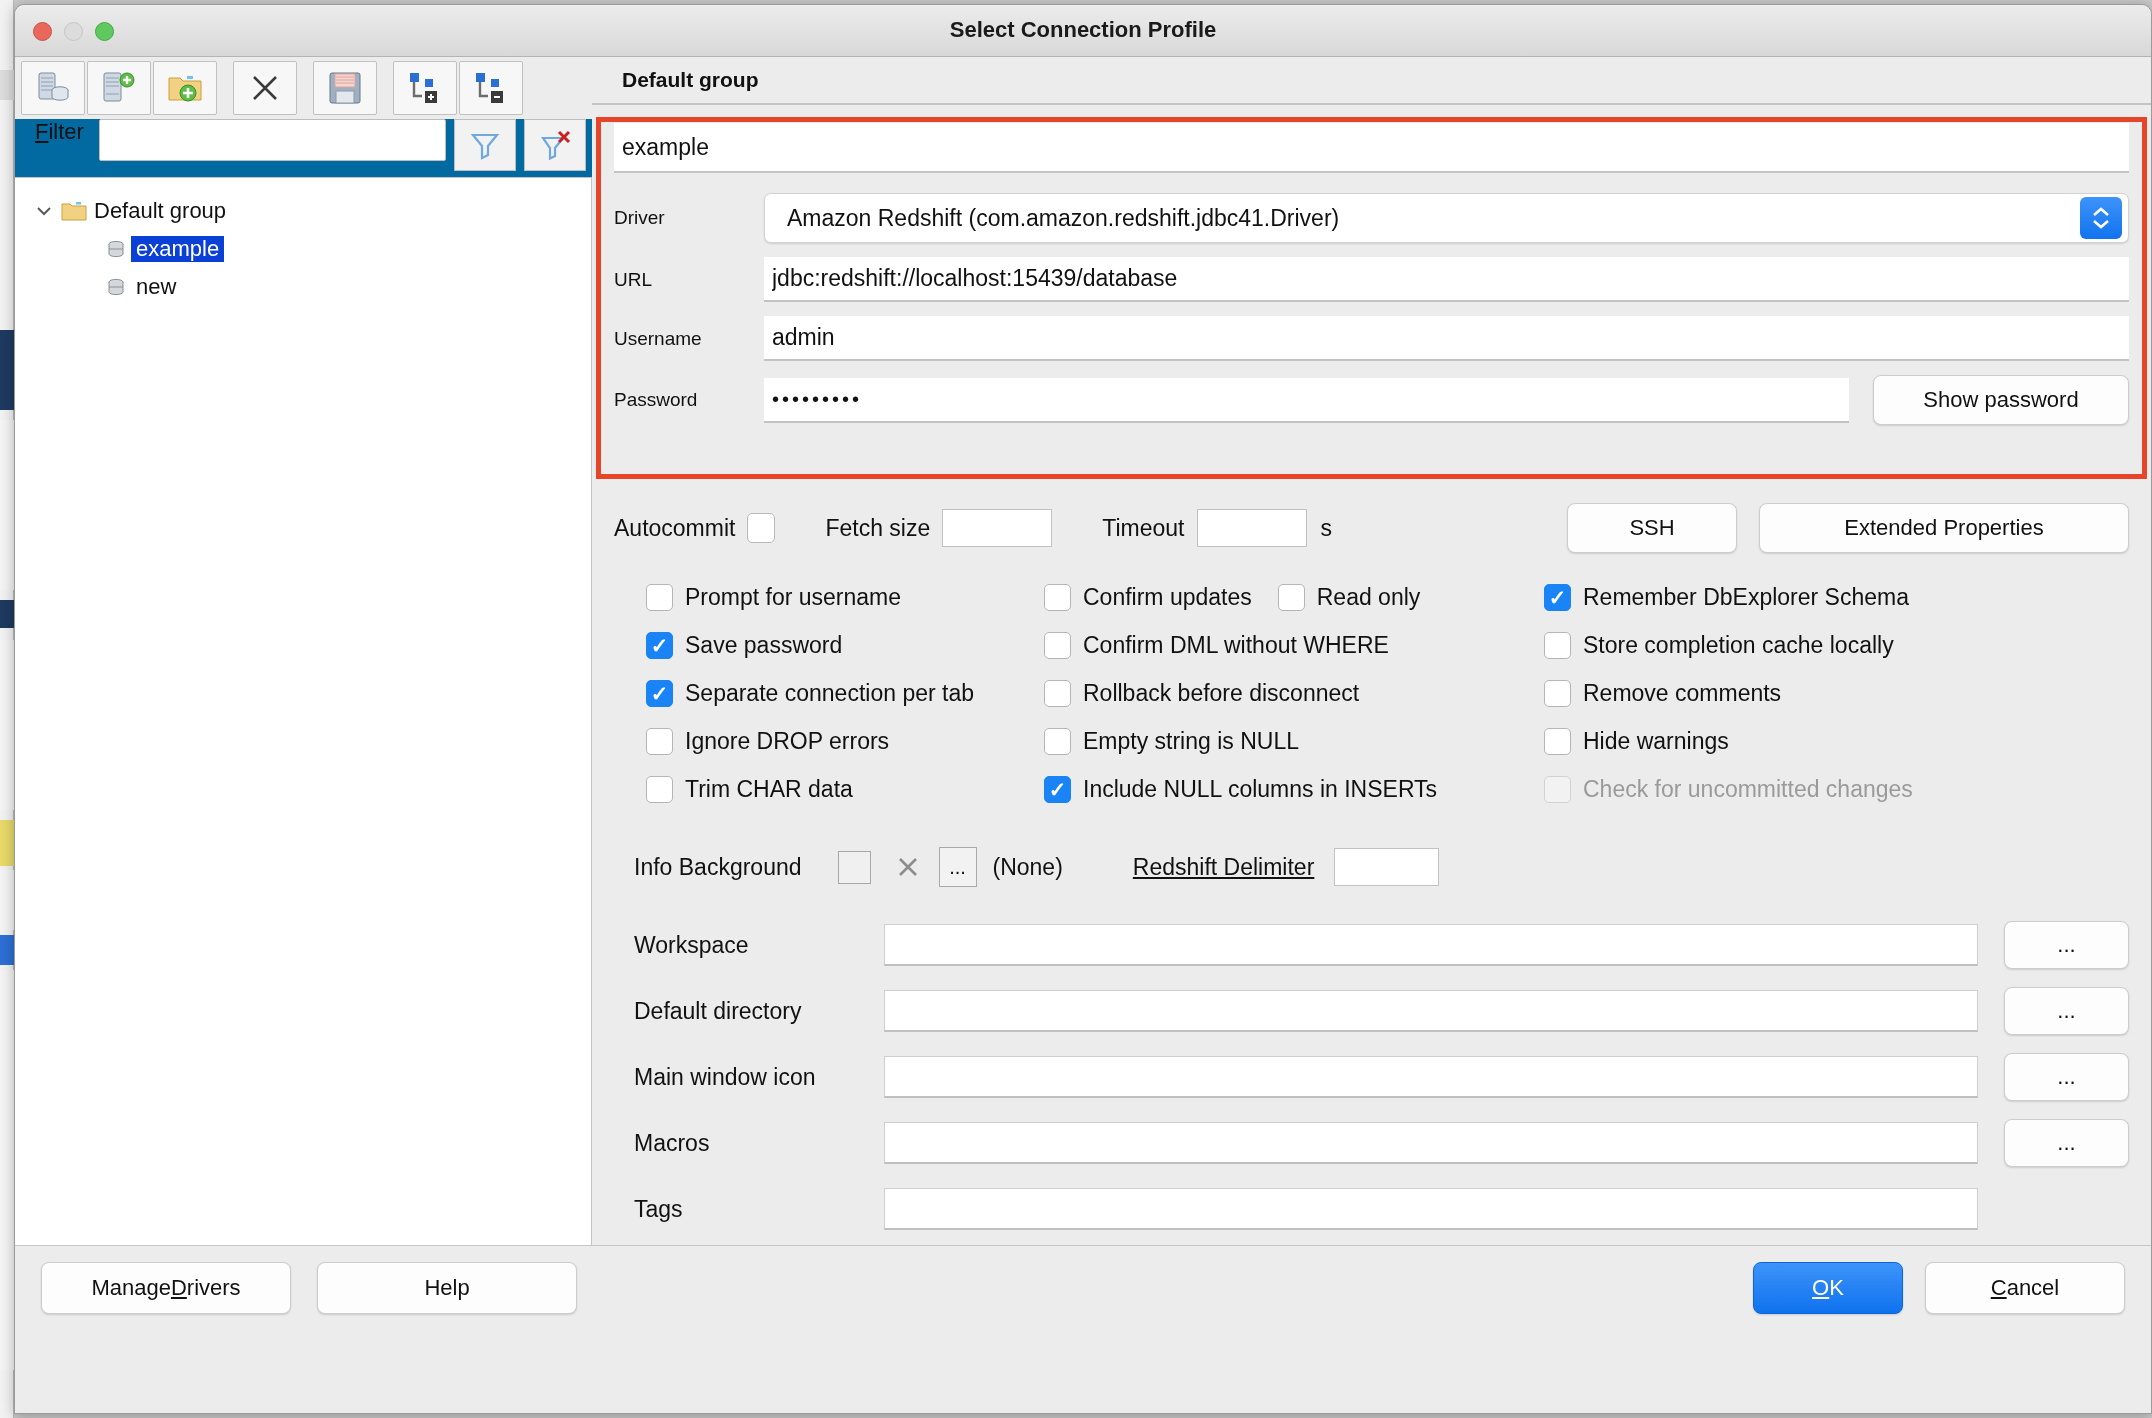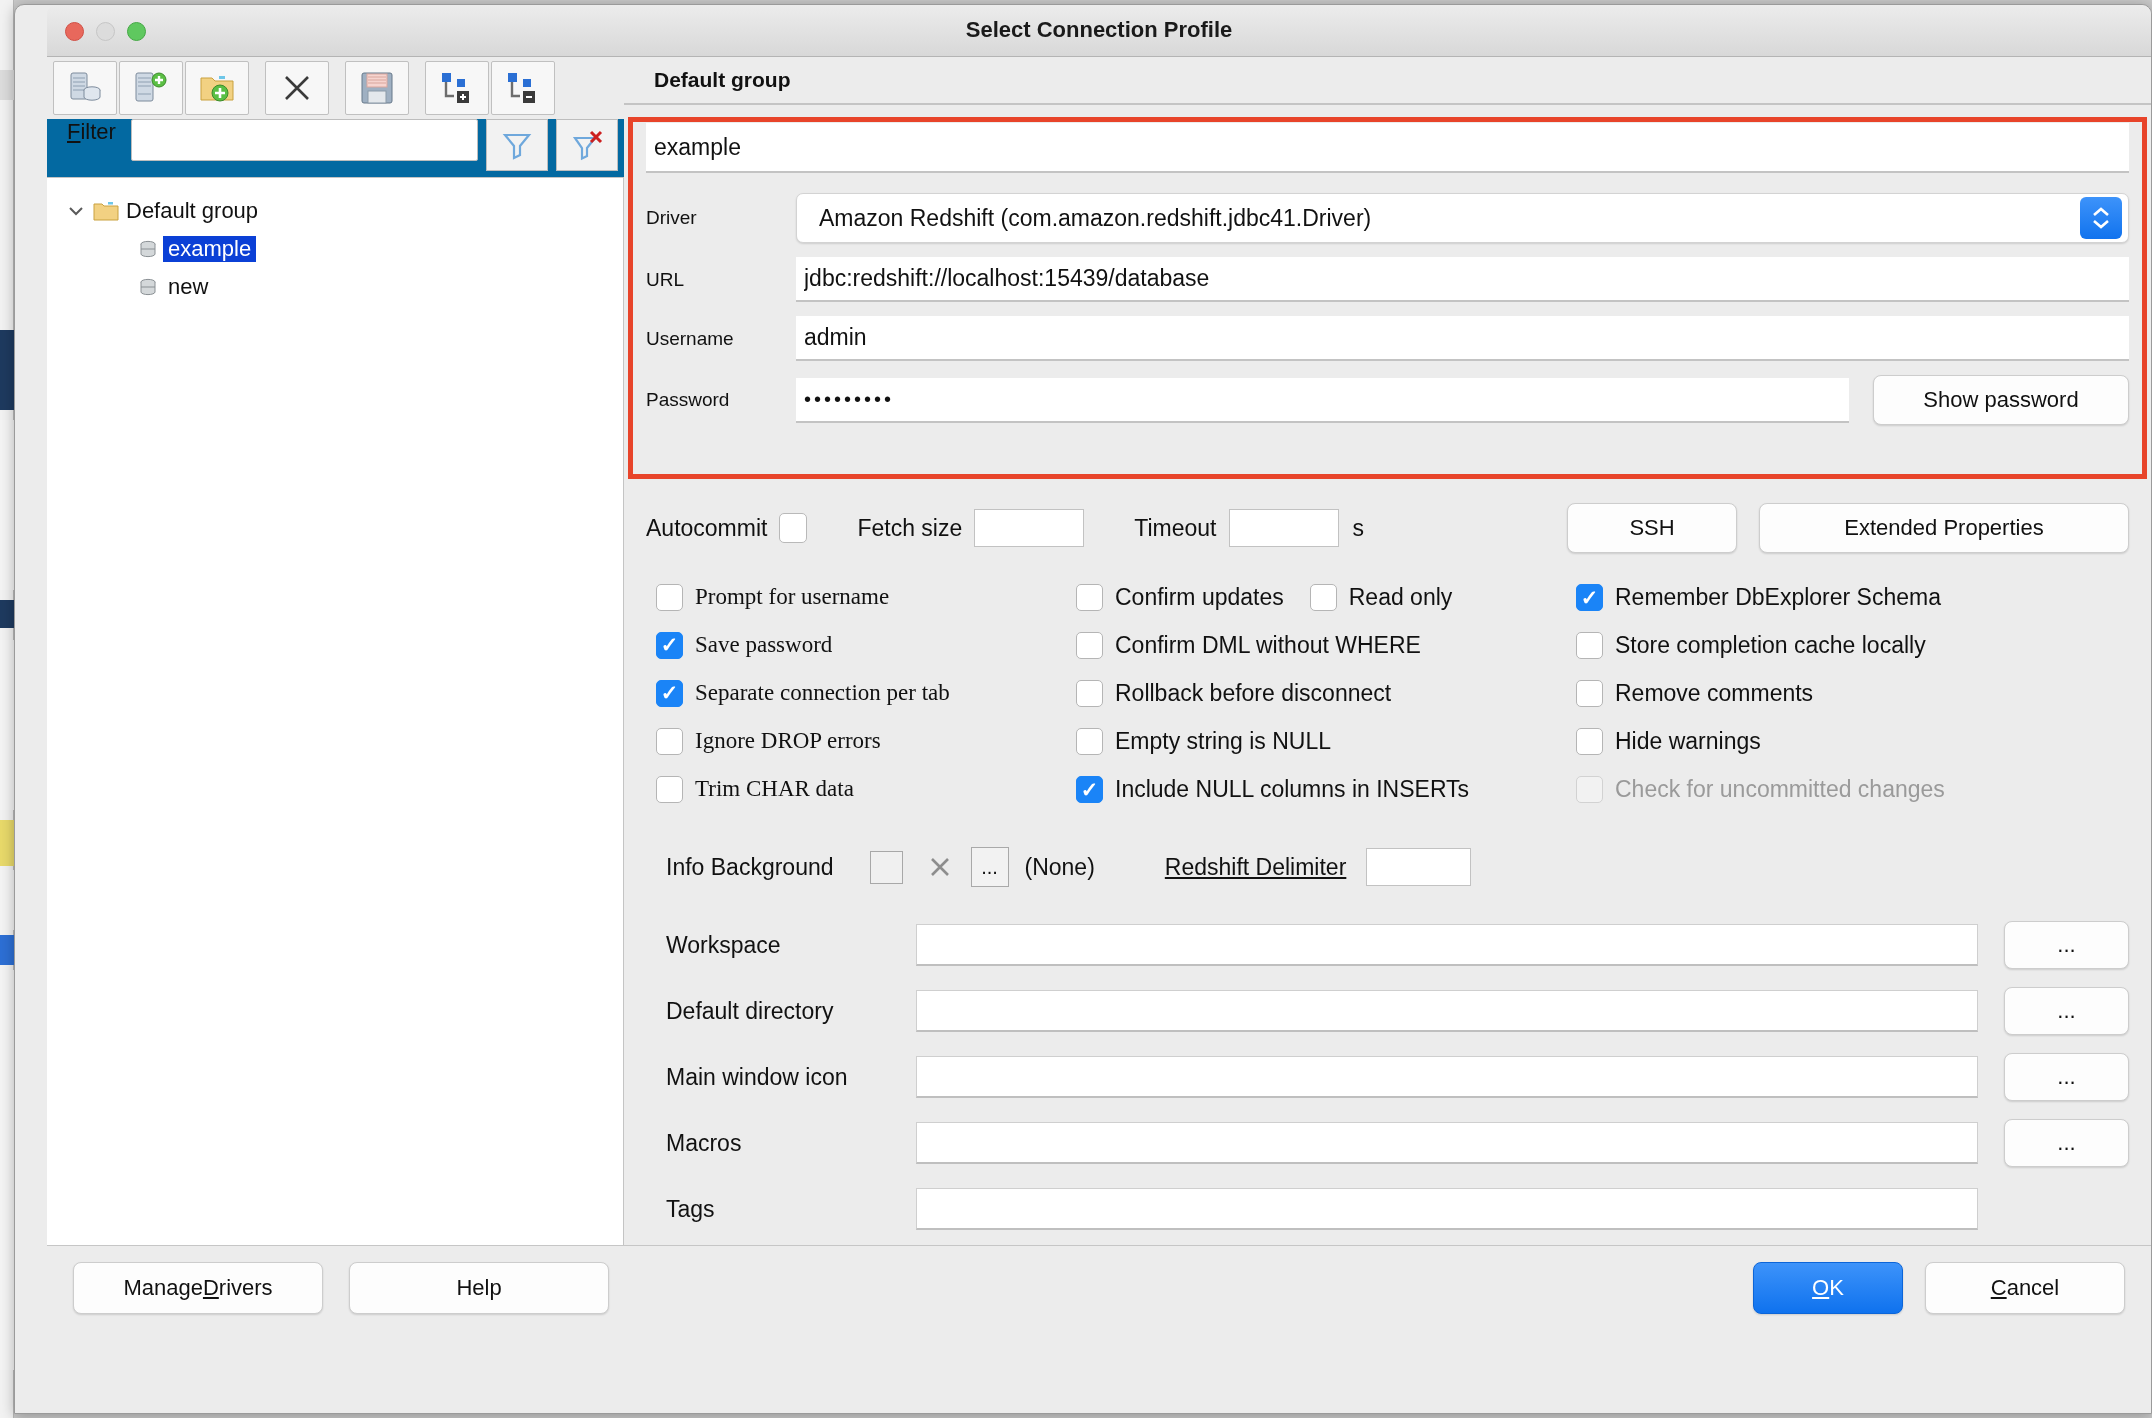--- a/index.html
+++ b/index.html
@@ -21,21 +21,20 @@
   .bg-chunk.yel { background:#e8d96a; }
 
   
   .window {
     position:absolute; left:14px; top:4px; width:2138px; height:1410px;
     background:#ececec;
     border:1px solid #9a9a9a;
     border-radius:10px 10px 0 0;
     box-shadow: 0 2px 14px rgba(0,0,0,.28);
     overflow:hidden;
-    padding-left:32px;
   }
 
   
   .titlebar {
     position:relative; height:52px;
     background: linear-gradient(#ececec, #d8d8d8);
     border-bottom:1px solid #b4b4b4;
     border-radius:9px 9px 0 0;
   }
   .traffic { position:absolute; left:18px; top:17px; display:flex; gap:12px; }
@@ -131,21 +130,21 @@
 
   
   .opt-strip { position:absolute; left:22px; right:22px; top:440px; height:62px; display:flex; align-items:center; }
   .opt-strip .lbl2 { font-size:23px; color:#111; margin-right:12px;}
   .sqbox { width:28px; height:30px; background:#fff; border:1px solid #b9b9b9; border-radius:5px; }
   .mini-input { width:110px; height:38px; background:#fff; border:1px solid #c2c2c2; }
 
   
   .cb-area { position:absolute; left:22px; right:22px; top:516px; height:230px; }
   .cb-col { position:absolute; top:0; }
-  .cb-col.c1 { left:10px;font-family:Liberation Serif, serif; }
+  .cb-col.c1 { left:32px; }
   .cb-col.c2 { left:430px; }
   .cb-col.c3 { left:930px; }
   .cbrow { display:flex; align-items:center; height:48px; font-size:23px; color:#111; white-space:nowrap;}
   .cb {
     width:27px; height:27px; border-radius:5px; border:1px solid #b5b5b5; background:#fff;
     margin-right:12px; flex:none; display:flex; align-items:center; justify-content:center;
   }
   .cb.on { background:#1a84f7; border-color:#1a84f7; }
   .cb.on::after { content:"✓"; color:#fff; font-size:21px; line-height:1; font-weight:bold; }
   .cb.dis { background:#f2f2f2; border-color:#d2d2d2; }

